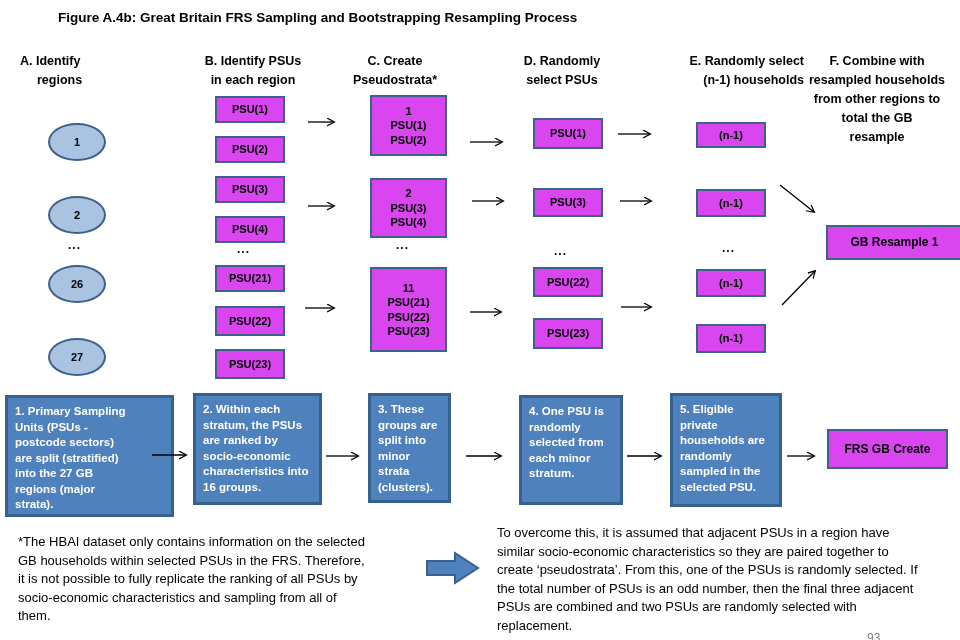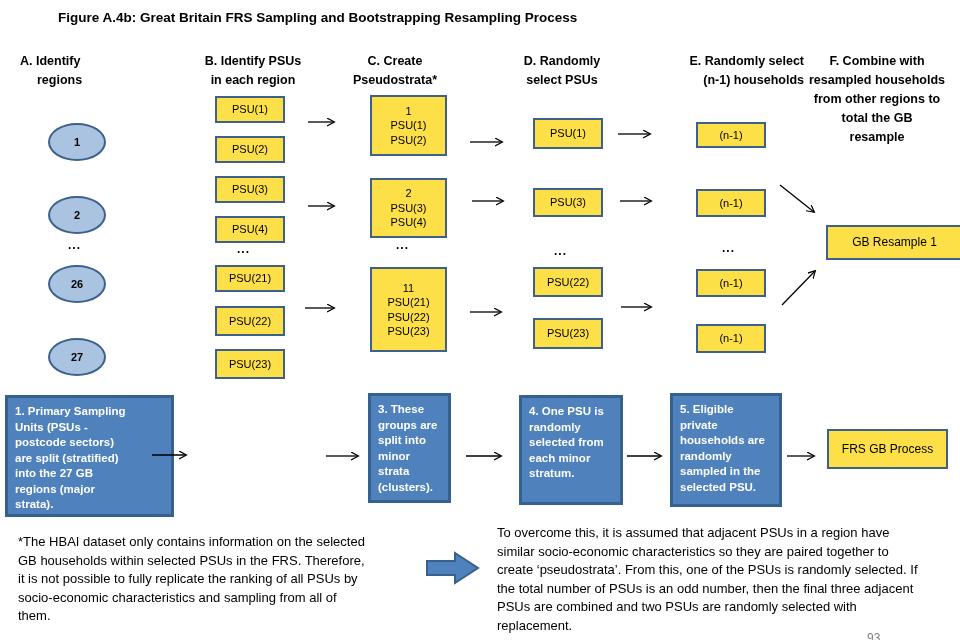--- a/index.html
+++ b/index.html
@@ -2,23 +2,23 @@
 <html><head>
 <meta charset="utf-8">
 <style>
   html,body{margin:0;padding:0;}
   body{font-family:"Liberation Sans","DejaVu Sans",sans-serif;background:#fff;}
   #stage{position:relative;width:960px;height:640px;background:#ffffff;overflow:hidden;}
   .abs{position:absolute;}
   .pre{white-space:pre-line;}
   .title{font-weight:bold;font-size:13.5px;color:#000;}
   .colhead{font-weight:bold;font-size:12.5px;line-height:19px;color:#000;text-align:center;}
-  .lightbox{background:#fde047;border:2.5px solid #3e618c;box-sizing:border-box;
+  .lightbox{background:#d946ef;border:2.5px solid #3e618c;box-sizing:border-box;
             display:flex;align-items:center;justify-content:center;
-            font-weight:normal;font-size:11px;color:#000;text-align:center;line-height:14.5px;}
+            font-weight:bold;font-size:11px;color:#000;text-align:center;line-height:14.5px;}
   .ellipse{background:#a9c3e1;border:2.5px solid #3e618c;border-radius:50%;box-sizing:border-box;
            display:flex;align-items:center;justify-content:center;font-weight:bold;font-size:11px;color:#000;}
   .darkbox{background:#4f81bd;border:3px solid #36618e;box-sizing:border-box;
            color:#ffffff;font-weight:bold;font-size:11.5px;line-height:15.5px;
            padding:6px 5px 0 7px;text-align:left;}
   .dots{font-weight:bold;font-size:12px;color:#000;letter-spacing:1px;}
   .para{font-size:13px;line-height:18.5px;color:#000;}
   .bigname{font-size:12px;}
   .pagenum{font-size:12px;color:#808080;}
   svg.overlay{position:absolute;left:0;top:0;pointer-events:none;}
@@ -87,37 +87,43 @@
 
   <div class="abs lightbox bigname" style="left:826px;top:225px;width:137px;height:35px;">GB Resample 1</div>
 
   <div class="abs darkbox pre" style="left:5px;top:395px;width:169px;height:122px;">1. Primary Sampling
 Units (PSUs -
 postcode sectors)
 are split (stratified)
 into the 27 GB
 regions (major
 strata).</div>
+  <div class="abs darkbox pre" style="left:193px;top:393px;width:129px;height:112px;">2. Within each
+stratum, the PSUs
+are ranked by
+socio-economic
+characteristics into
+16 groups.</div>
   <div class="abs darkbox pre" style="left:368px;top:393px;width:83px;height:110px;">3. These
 groups are
 split into
 minor strata
 (clusters).</div>
   <div class="abs darkbox pre" style="left:519px;top:395px;width:104px;height:110px;">4. One PSU is
 randomly
 selected from
 each minor
 stratum.</div>
   <div class="abs darkbox pre" style="left:670px;top:393px;width:112px;height:114px;">5. Eligible
 private
 households are
 randomly
 sampled in the
 selected PSU.</div>
-  <div class="abs lightbox bigname" style="left:827px;top:429px;width:121px;height:40px;">FRS GB Process</div>
+  <div class="abs lightbox bigname" style="left:827px;top:429px;width:121px;height:40px;">FRS GB Create</div>
 
   <div class="abs para pre" style="left:18px;top:533px;width:412px;">*The HBAI dataset only contains information on the selected
 GB households within selected PSUs in the FRS. Therefore,
 it is not possible to fully replicate the ranking of all PSUs by
 socio-economic characteristics and sampling from all of
 them.</div>
 
   <div class="abs para pre" style="left:497px;top:524px;width:460px;">To overcome this, it is assumed that adjacent PSUs in a region have
 similar socio-economic characteristics so they are paired together to
 create ‘pseudostrata’. From this, one of the PSUs is randomly selected. If

